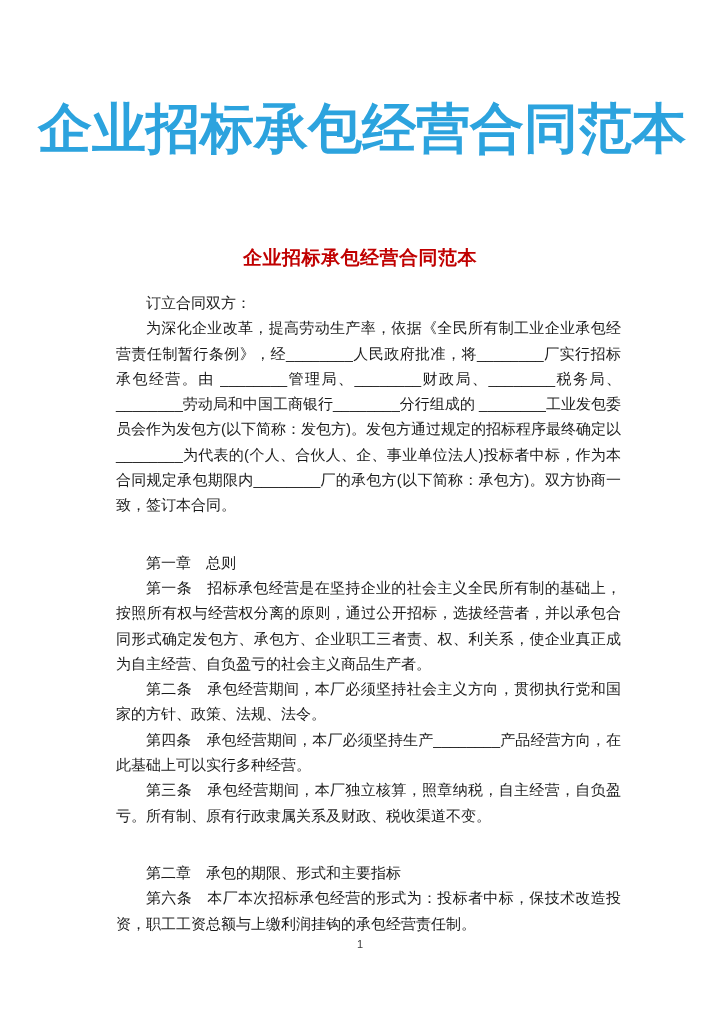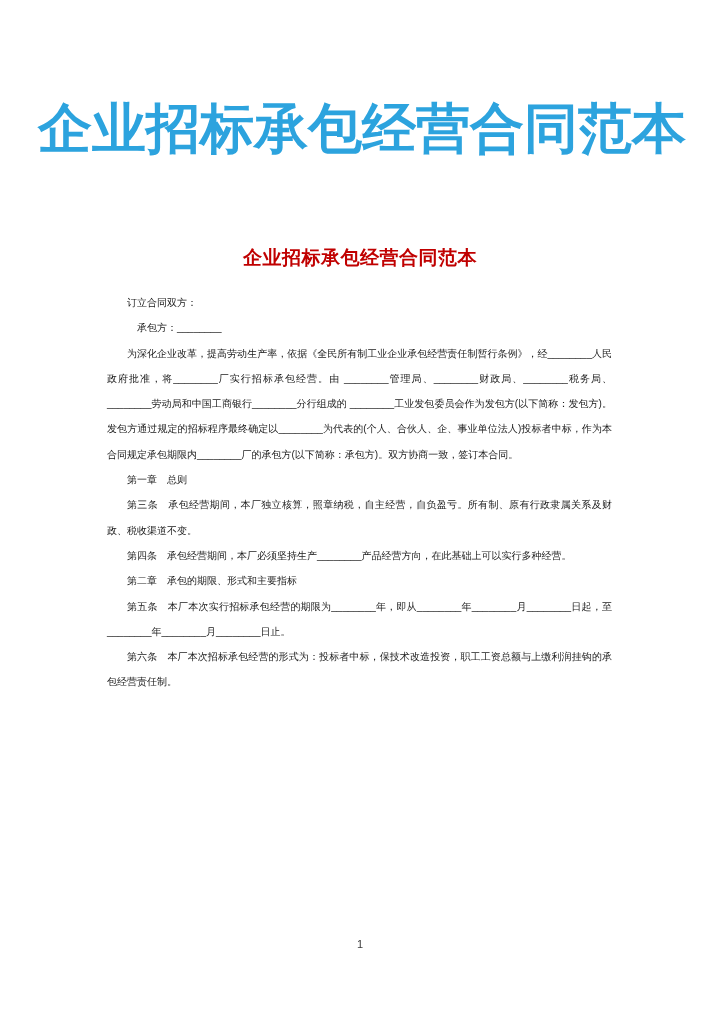--- a/index.html
+++ b/index.html
@@ -48,24 +48,24 @@
     text-align: center;
     font-size: 19px;
     font-weight: 700;
     letter-spacing: 0.5px;
     margin: 0;
   }
 
   
   .body-block {
     position: absolute;
-    left: 107px;
+    left: 116px;
     top: 290px;
     width: 505px;
-    font-size: 10px;
+    font-size: 15px;
     line-height: 25.3px;
     text-align: justify;
     text-justify: inter-ideograph;
     color: #1b1b1b;
   }
 
   .para {
     margin: 0;
     text-indent: 2em;
     text-align: justify;
@@ -73,20 +73,21 @@
   }
 
   
   .para.sub-indent {
     text-indent: 3em;
   }
 
   
   .para.heading-line {
     text-indent: 2em;
+    margin-top: 32px;
   }
 
   
   .page-number {
     position: absolute;
     left: 0;
     top: 938px;
     width: 720px;
     text-align: center;
     font-size: 11px;
@@ -100,35 +101,35 @@
 
   <h1 class="doc-heading" id="doc-heading" style="color: rgb(44, 163, 222);">企业招标承包经营合同范本</h1>
 
   <h2 class="doc-subtitle" id="doc-subtitle" style="color: rgb(192, 0, 0);">企业招标承包经营合同范本</h2>
 
   <div class="body-block">
 
     <p class="para">订立合同双方：</p>
 
 
-    <p class="para sub-indent">承包方：________</p>
 
     <p class="para">为深化企业改革，提高劳动生产率，依据《全民所有制工业企业承包经营责任制暂行条例》，经________人民政府批准，将________厂实行招标承包经营。由 ________管理局、________财政局、________税务局、________劳动局和中国工商银行________分行组成的 ________工业发包委员会作为发包方(以下简称：发包方)。发包方通过规定的招标程序最终确定以________为代表的(个人、合伙人、企、事业单位法人)投标者中标，作为本合同规定承包期限内________厂的承包方(以下简称：承包方)。双方协商一致，签订本合同。</p>
 
     <p class="para heading-line">第一章　总则</p>
 
+    <p class="para">第一条　招标承包经营是在坚持企业的社会主义全民所有制的基础上，按照所有权与经营权分离的原则，通过公开招标，选拔经营者，并以承包合同形式确定发包方、承包方、企业职工三者责、权、利关系，使企业真正成为自主经营、自负盈亏的社会主义商品生产者。</p>
 
+    <p class="para">第二条　承包经营期间，本厂必须坚持社会主义方向，贯彻执行党和国家的方针、政策、法规、法令。</p>
+
+    <p class="para">第四条　承包经营期间，本厂必须坚持生产________产品经营方向，在此基础上可以实行多种经营。</p>
 
     <p class="para">第三条　承包经营期间，本厂独立核算，照章纳税，自主经营，自负盈亏。所有制、原有行政隶属关系及财政、税收渠道不变。</p>
 
-    <p class="para">第四条　承包经营期间，本厂必须坚持生产________产品经营方向，在此基础上可以实行多种经营。</p>
-
     <p class="para heading-line">第二章　承包的期限、形式和主要指标</p>
 
-    <p class="para">第五条　本厂本次实行招标承包经营的期限为________年，即从________年________月________日起，至________年________月________日止。</p>
 
     <p class="para">第六条　本厂本次招标承包经营的形式为：投标者中标，保技术改造投资，职工工资总额与上缴利润挂钩的承包经营责任制。</p>
 
   </div>
 
   <div class="page-number">1</div>
 
 </div>
 
 </body></html>

